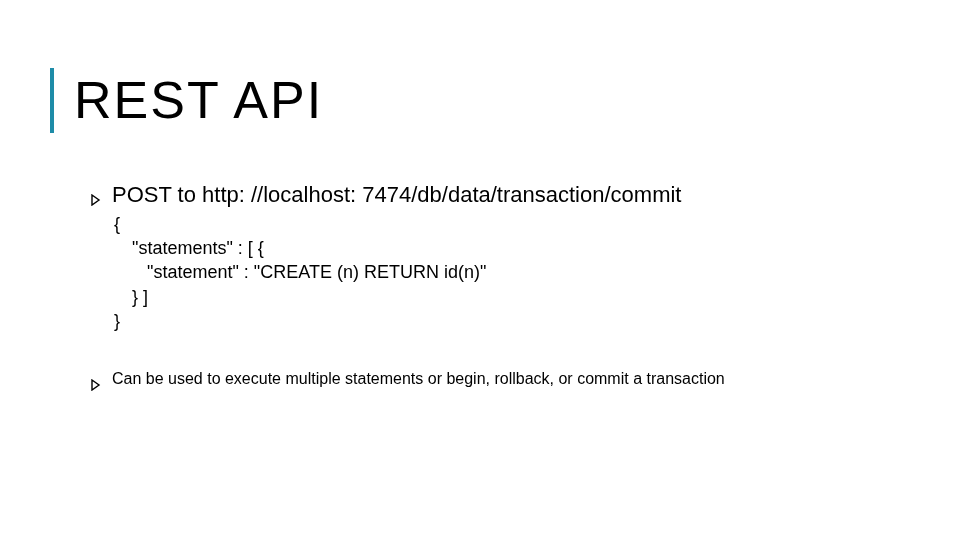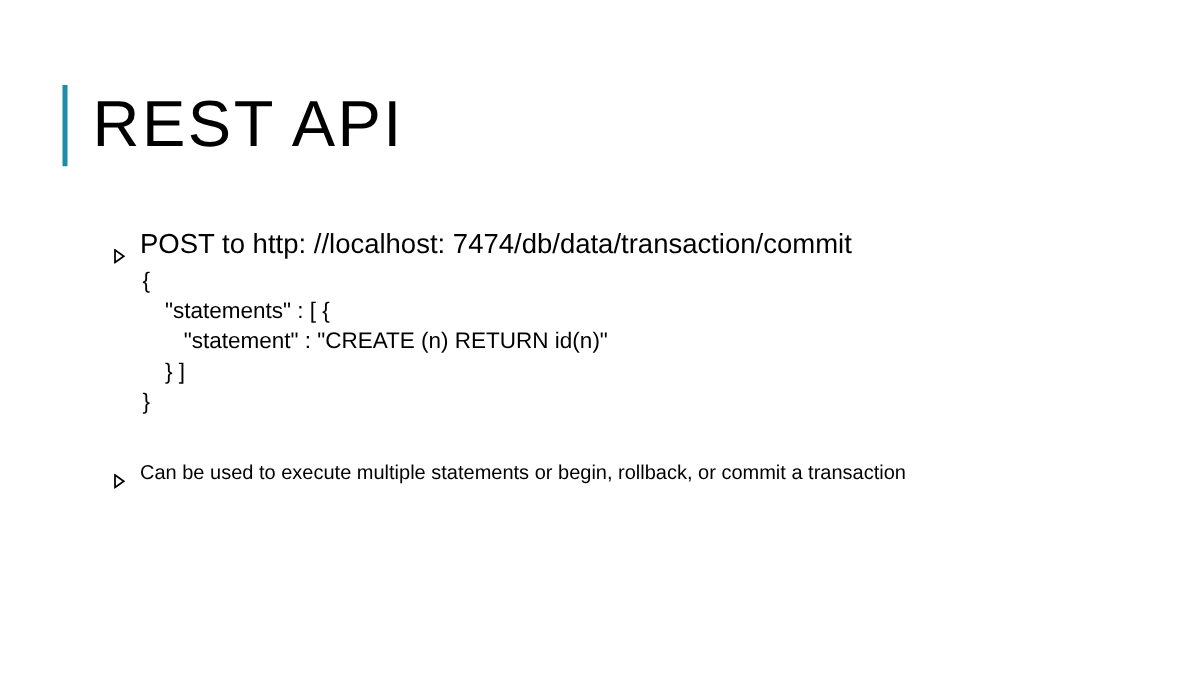--- a/index.html
+++ b/index.html
@@ -2,21 +2,21 @@
 <html><head>
 <meta charset="utf-8">
 <style>
   * { margin: 0; padding: 0; box-sizing: border-box; }
   html, body { width: 960px; height: 540px; background: #fff; font-family: Arial, Helvetica, sans-serif; color: #000; }
   .slide { position: relative; width: 960px; height: 540px; padding: 68px 50px 52px 50px; }
   .title-wrap { display: flex; align-items: stretch; margin-bottom: 48px; }
   .title-bar { width: 4px; background: #1e8ca8; margin-right: 20px; }
   .title { font-size: 52px; letter-spacing: 2px; font-weight: 400; line-height: 1.1; padding: 4px 0; }
   .content { padding-left: 40px; }
-  .bullet-row { display: flex; align-items: flex-end; margin-bottom: 2px; }
+  .bullet-row { display: flex; align-items: center; margin-bottom: 2px; }
   .bullet-icon { display: inline-block; margin-right: 10px; position: relative; top: 6px; }
   .bullet-text { font-size: 22px; line-height: 1.3; }
   .code-block { font-size: 18px; line-height: 1.35; margin-top: 2px; margin-bottom: 36px; padding-left: 24px; }
   .code-line { white-space: pre; }
   .indent-1 { padding-left: 18px; }
   .indent-2 { padding-left: 28px; }
   .second-bullet .bullet-text { font-size: 16px; }
 </style>
 </head>
 <body>

